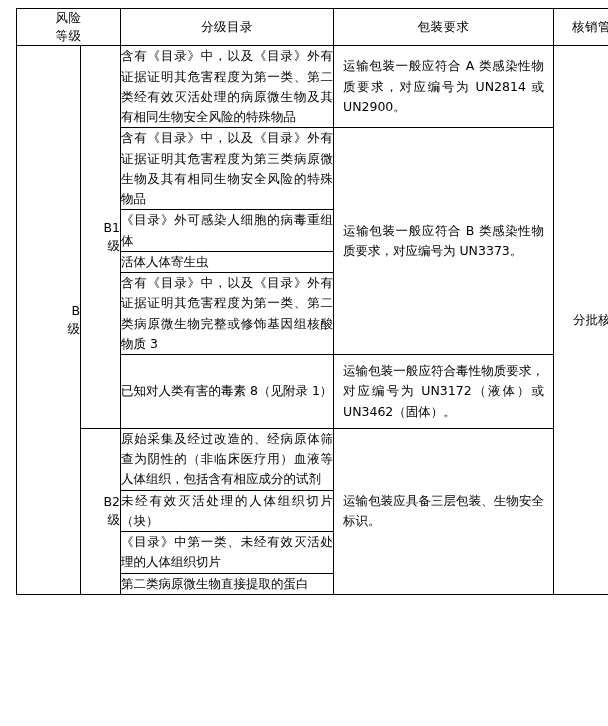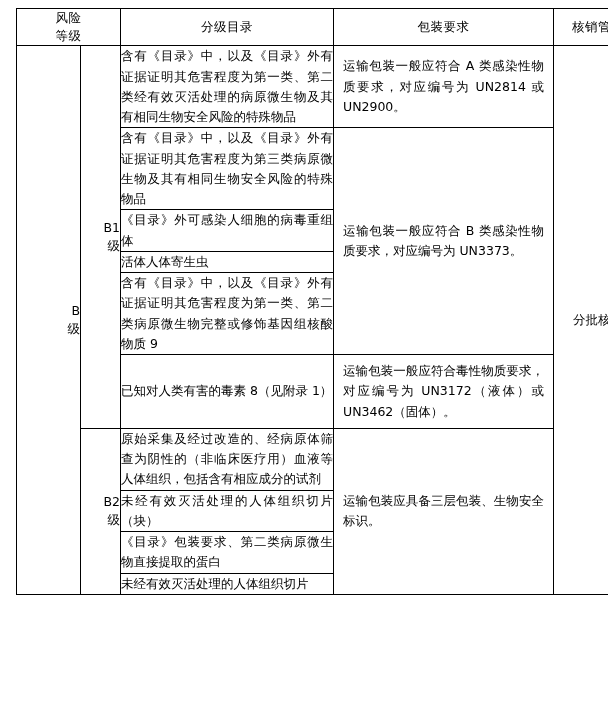--- a/index.html
+++ b/index.html
@@ -115,40 +115,40 @@
 
       <tr>
         <td class="cell-text">《目录》外可感染人细胞的病毒重组体</td>
       </tr>
 
       <tr>
         <td class="cell-text">活体人体寄生虫</td>
       </tr>
 
       <tr>
-        <td class="cell-text">含有《目录》中，以及《目录》外有证据证明其危害程度为第一类、第二类病原微生物完整或修饰基因组核酸物质 9</td>
+        <td class="cell-text">含有《目录》中，以及《目录》外有证据证明其危害程度为第一类、第二类病原微生物完整或修饰基因组核酸物质 3</td>
       </tr>
 
       <tr>
         <td class="cell-text">已知对人类有害的毒素 8（见附录 1）</td>
         <td class="cell-text pack">运输包装一般应符合毒性物质要求，对应编号为 UN3172（液体）或 UN3462（固体）。</td>
       </tr>
 
       <tr>
         <td class="vert-label" rowspan="4">
           <div>B2</div>
           <div>级</div>
         </td>
         <td class="cell-text">原始采集及经过改造的、经病原体筛查为阴性的（非临床医疗用）血液等人体组织，包括含有相应成分的试剂</td>
         <td class="cell-text pack" rowspan="4">运输包装应具备三层包装、生物安全标识。</td>
       </tr>
       <tr>
         <td class="cell-text">未经有效灭活处理的人体组织切片（块）</td>
       </tr>
       <tr>
-        <td class="cell-text">《目录》包装要求、第二类病原微生物直接提取的蛋白</td>
+        <td class="cell-text">《目录》中第一类、未经有效灭活处理的人体组织切片</td>
       </tr>
       <tr>
-        <td class="cell-text">未经有效灭活处理的人体组织切片</td>
+        <td class="cell-text">第二类病原微生物直接提取的蛋白</td>
       </tr>
     </tbody>
   </table>
 </div>
 
 </body></html>

